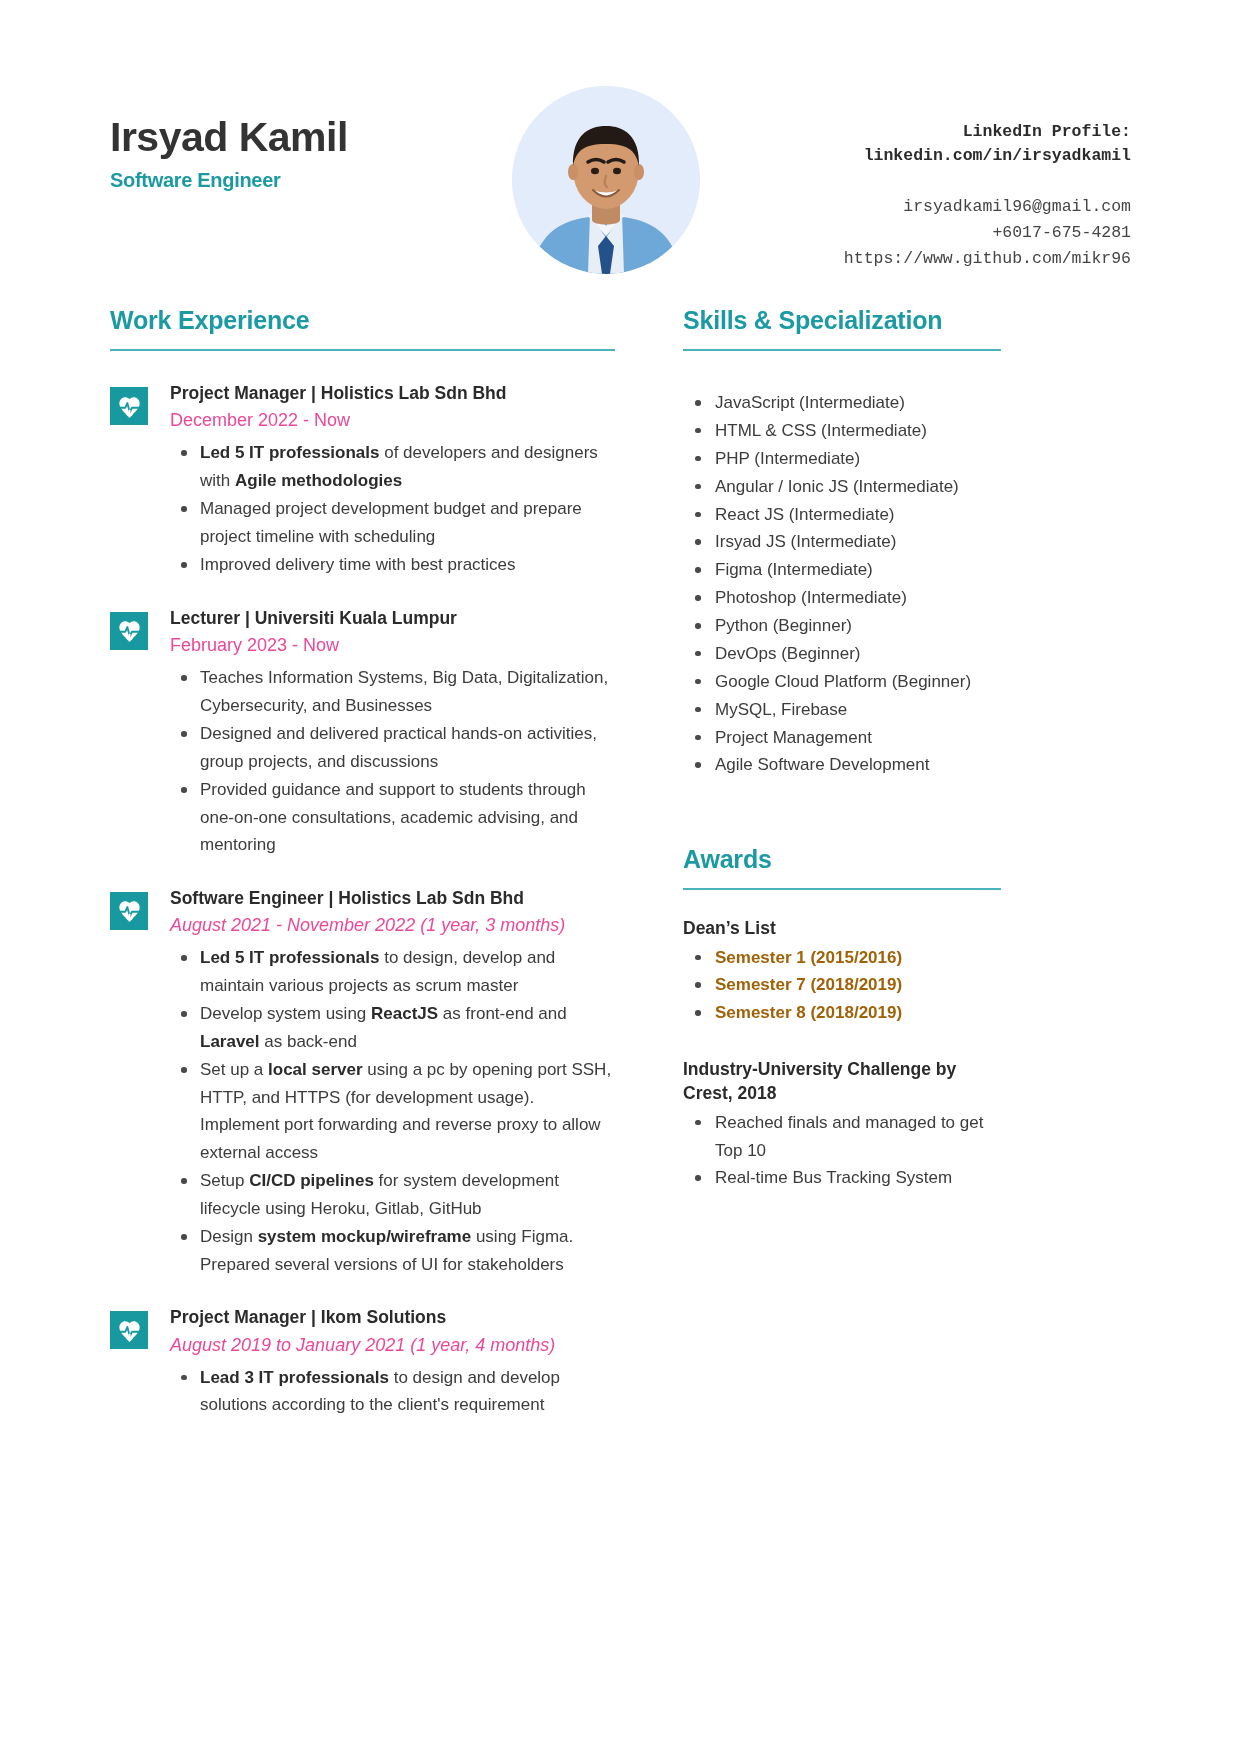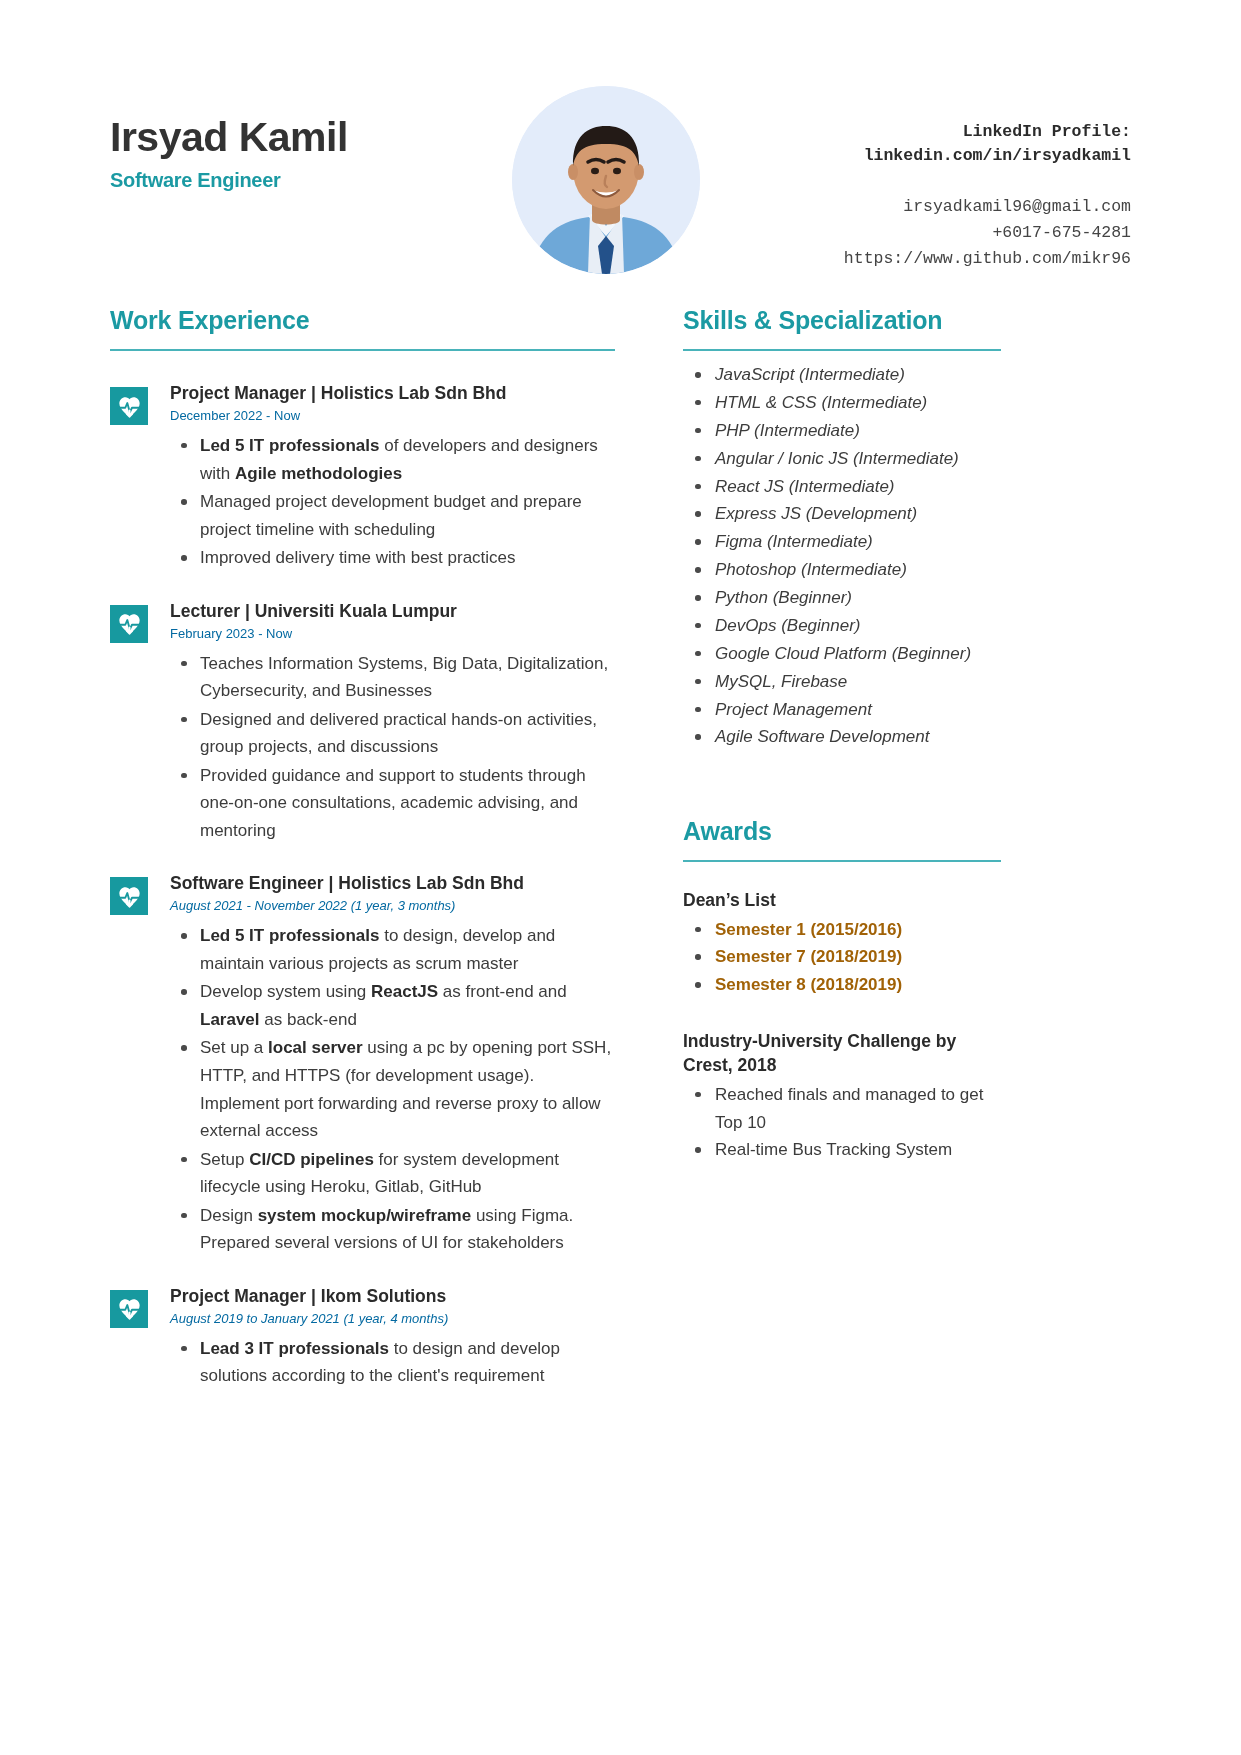--- a/index.html
+++ b/index.html
@@ -135,22 +135,22 @@
   .job-body { flex: 1 1 auto; }
 
   .job-title {
     font-size: 17.5px;
     font-weight: bold;
     color: #2b2b2b;
     line-height: 1.38;
   }
 
   .job-date {
-    font-size: 13px;
-    color: #0369a1;
+    font-size: 18px;
+    color: #ec4899;
     line-height: 1.45;
     margin-top: 2px;
   }
   .job-date.italic { font-style: italic; }
 
   ul.bullets {
     list-style: none;
     margin-top: 6px;
   }
 
@@ -172,22 +172,21 @@
     height: 5.5px;
     border-radius: 50%;
     background: #4a4a4a;
   }
 
   ul.bullets b { font-weight: bold; color: #2b2b2b; }
 
   
   ul.skills {
     list-style: none;
-    margin-top: 10px;
-    font-style: italic;
+    margin-top: 38px;
   }
 
   ul.skills > li {
     position: relative;
     padding-left: 32px;
     font-size: 17px;
     color: #3c3c3c;
     line-height: 1.64;
   }
 
@@ -387,21 +386,21 @@
 
     <div class="col-right">
       <div class="section-title">Skills &amp; Specialization</div>
       <div class="rule"></div>
       <ul class="skills" id="skills-container">
           <li>JavaScript (Intermediate)</li>
           <li>HTML &amp; CSS (Intermediate)</li>
           <li>PHP (Intermediate)</li>
           <li>Angular / Ionic JS (Intermediate)</li>
           <li>React JS (Intermediate)</li>
-          <li>Express JS (Development)</li>
+          <li>Irsyad JS (Intermediate)</li>
           <li>Figma (Intermediate)</li>
           <li>Photoshop (Intermediate)</li>
           <li>Python (Beginner)</li>
           <li>DevOps (Beginner)</li>
           <li>Google Cloud Platform (Beginner)</li>
           <li>MySQL, Firebase</li>
           <li>Project Management</li>
           <li>Agile Software Development</li>
         </ul>
 

